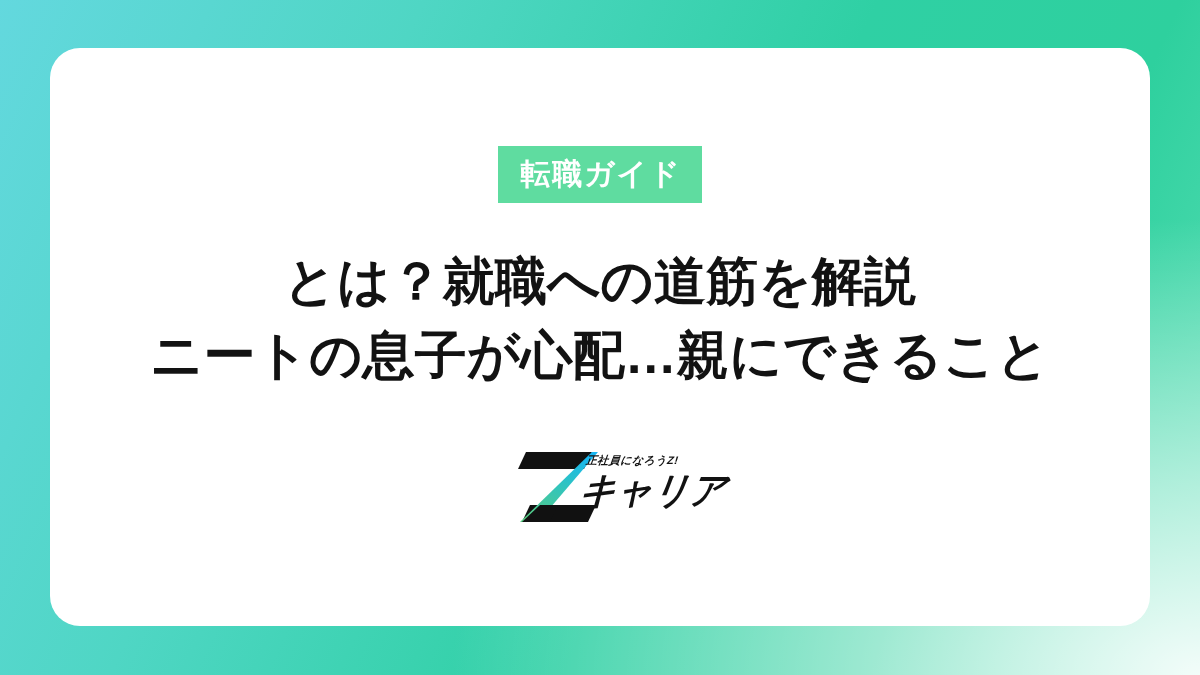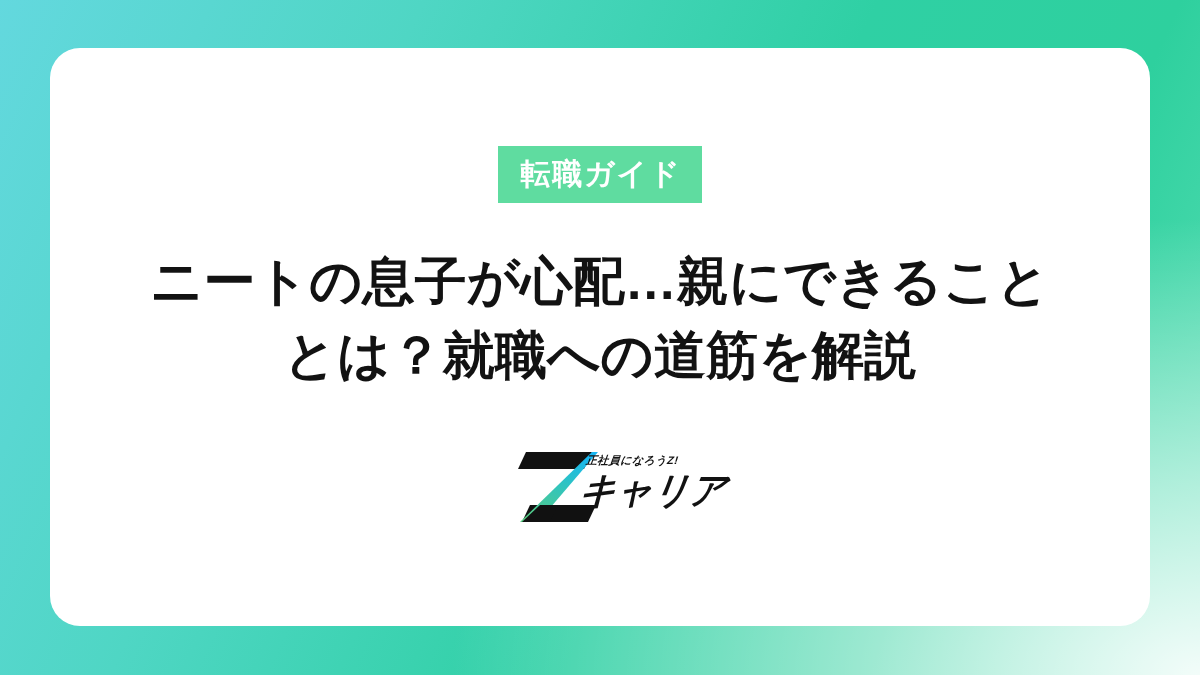--- a/index.html
+++ b/index.html
@@ -111,22 +111,22 @@
 </head>
 <body>
 
 <div id="ogp-canvas">
 
   <div id="content-card">
 
     <div id="category-badge">転職ガイド</div>
 
     <h1 id="article-title">
+      <span class="title-line">とは？就職への道筋を解説</span>
       <span class="title-line">ニートの息子が心配…親にできること</span>
-      <span class="title-line">とは？就職への道筋を解説</span>
     </h1>
 
     <div id="site-logo">
 
       <svg id="logo-zmark" viewBox="0 0 84 76">
         <defs>
           <linearGradient id="zgrad" x1="0.78" y1="0" x2="0.18" y2="1">
             <stop offset="0%" stop-color="#17B6F2"></stop>
             <stop offset="45%" stop-color="#2FC4C0"></stop>
             <stop offset="100%" stop-color="#57CB83"></stop>

